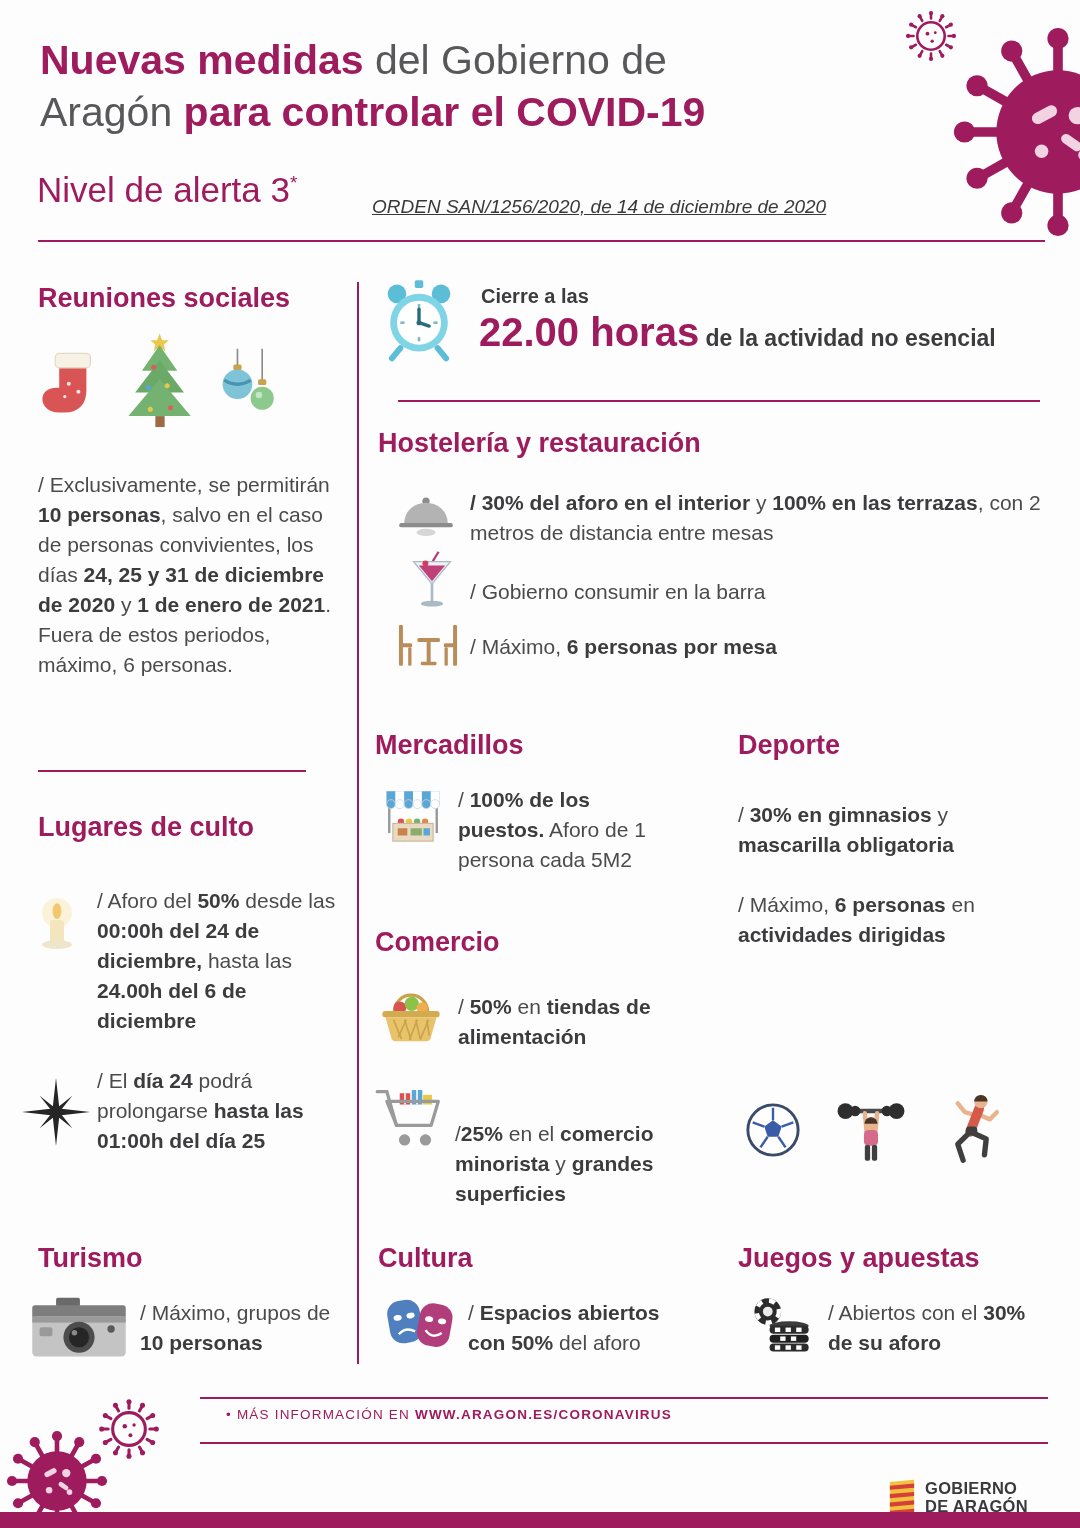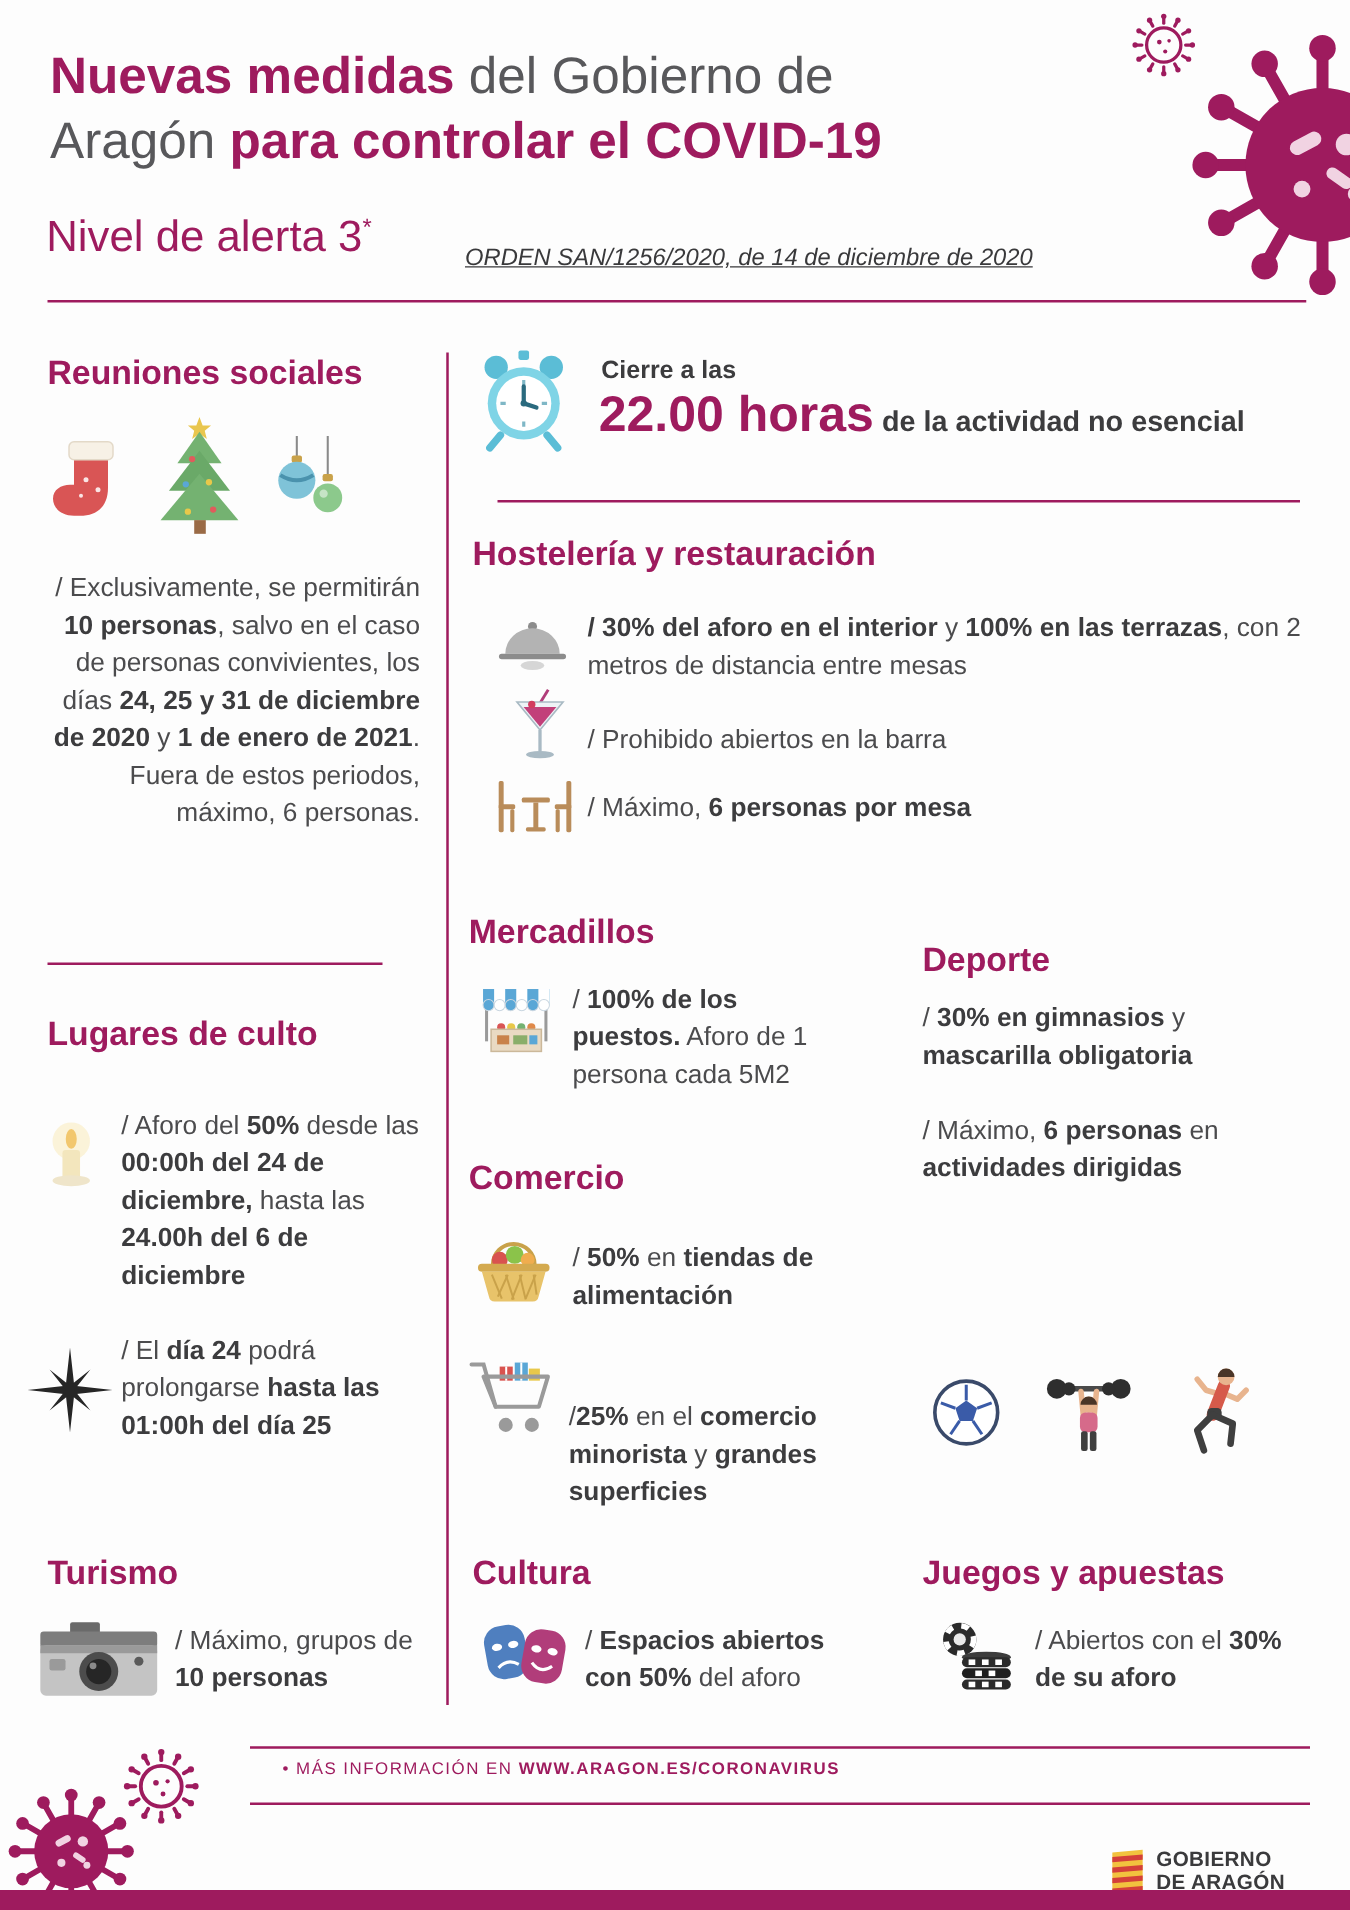--- a/index.html
+++ b/index.html
@@ -24,26 +24,26 @@
 
   
   .h{position:absolute;font-weight:700;font-size:27px;color:#9e1b5e;}
   .h-reuniones{left:38px;top:283px;}
   .h-culto{left:38px;top:812px;}
   .h-turismo{left:38px;top:1243px;}
   .h-host{left:378px;top:428px;}
   .h-merc{left:375px;top:730px;}
   .h-comercio{left:375px;top:927px;}
   .h-cultura{left:378px;top:1243px;}
-  .h-deporte{left:738px;top:753px;}
+  .h-deporte{left:738px;top:730px;}
   .h-juegos{left:738px;top:1243px;}
 
   
   .body{font-size:21px;line-height:30px;color:#4b4b4d;}
-  .t-reuniones{position:absolute;left:38px;top:456px;width:298px;text-align:right;}
+  .t-reuniones{position:absolute;left:38px;top:470px;width:298px;}
   .div-left{left:38px;top:770px;width:268px;height:2px;}
   .t-culto1{position:absolute;left:97px;top:886px;width:242px;}
   .t-culto2{position:absolute;left:97px;top:1066px;width:242px;}
   .t-turismo{position:absolute;left:140px;top:1298px;width:195px;}
 
   .t-cierre1{position:absolute;left:481px;top:285px;font-size:20px;font-weight:700;color:#3c3c3e;}
   .t-cierre2{position:absolute;left:479px;top:310px;}
   .cierre-time{font-size:40px;font-weight:700;color:#9e1b5e;}
   .cierre-rest{font-size:23px;font-weight:700;color:#3c3c3e;}
   .div-cierre{left:398px;top:400px;width:642px;height:2px;}
@@ -294,21 +294,21 @@
   </svg>
   <div class="body rich t-host1"><span class="b">/ 30% del aforo en el interior</span><span> y </span><span class="b">100% en las terrazas</span><span>, con 2 metros de distancia entre mesas</span></div>
   <svg class="ic ic-cocktail" viewBox="0 0 70 92">
     <line x1="45" y1="3" x2="31" y2="26" stroke="#b13d7a" stroke-width="3.5"></line>
     <polygon points="7,18 63,18 35,52" fill="#eef3f6" stroke="#a9bac4" stroke-width="2"></polygon>
     <polygon points="15,24 55,24 35,48" fill="#c2407a"></polygon>
     <circle cx="25" cy="21" r="4.5" fill="#d23b5e"></circle>
     <rect x="33" y="52" width="4" height="26" fill="#a9bac4"></rect>
     <ellipse cx="35" cy="82" rx="17" ry="4.5" fill="#a9bac4"></ellipse>
   </svg>
-  <div class="body rich t-host2"><span>/ Prohibido abiertos en la barra</span></div>
+  <div class="body rich t-host2"><span>/ Gobierno consumir en la barra</span></div>
   <svg class="ic ic-table" viewBox="0 0 100 72">
     <g fill="#b98c5a">
       <rect x="6" y="4" width="6" height="62" rx="2"></rect>
         <rect x="6" y="32" width="20" height="6" rx="2"></rect>
         <rect x="20" y="38" width="5" height="28" rx="2"></rect>
       <rect x="34" y="24" width="34" height="6" rx="2"></rect>
         <rect x="48" y="30" width="6" height="32"></rect>
         <rect x="39" y="60" width="24" height="5" rx="2"></rect>
       <rect x="88" y="4" width="6" height="62" rx="2"></rect>
         <rect x="74" y="32" width="20" height="6" rx="2"></rect>

